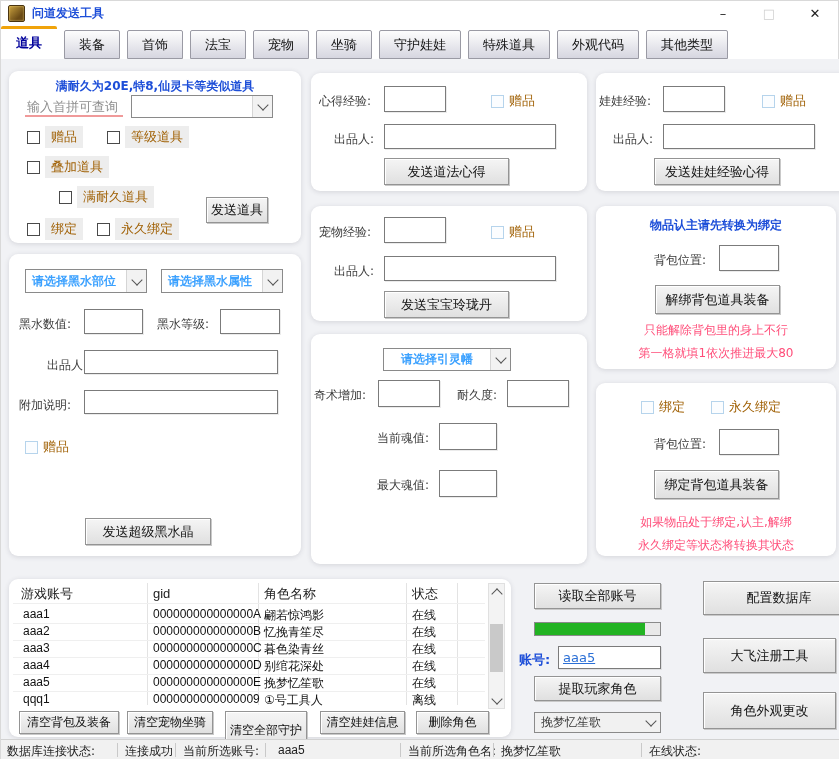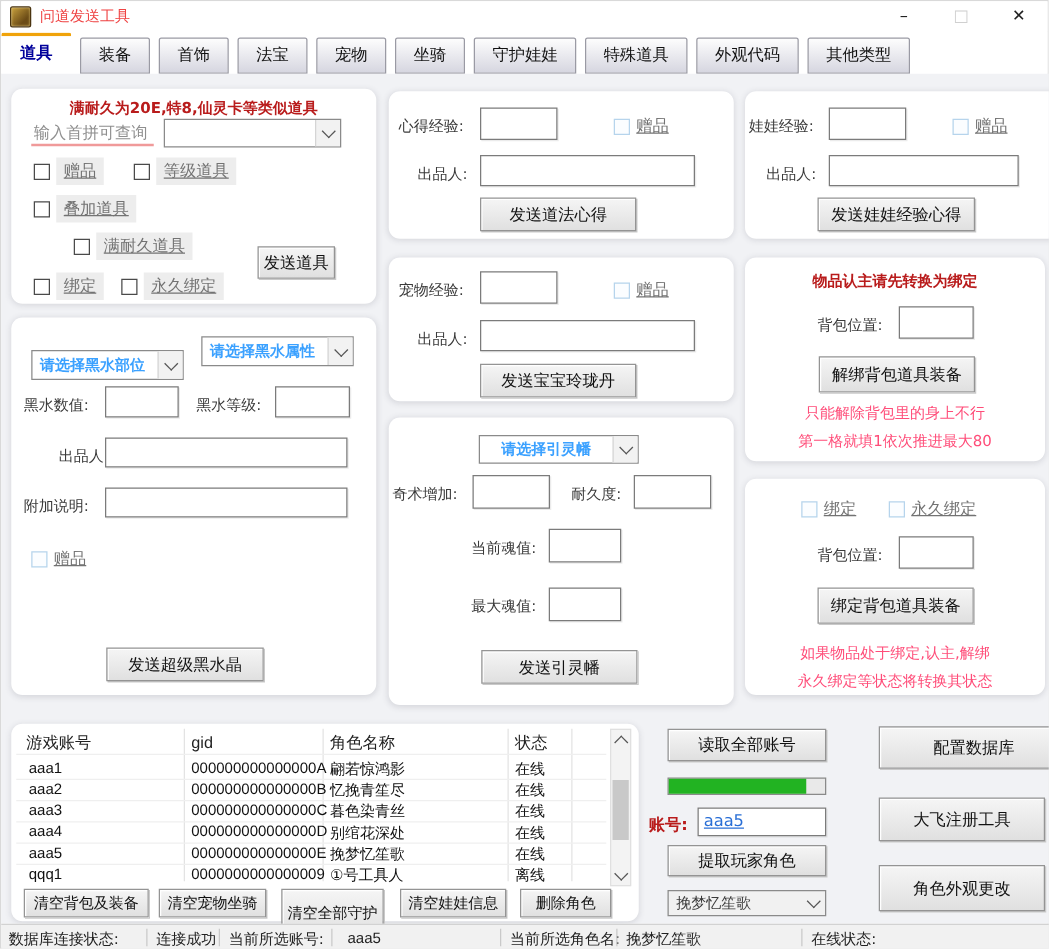--- a/index.html
+++ b/index.html
@@ -1,45 +1,45 @@
 <!DOCTYPE html>
 <html><head>
 <meta charset="utf-8">
 <style>
   html,body{margin:0;padding:0;}
   body{width:839px;height:759px;overflow:hidden;font-family:"DejaVu Sans","Liberation Sans",sans-serif;font-size:12px;color:#3a3a3a;background:#fff;}
   #win{position:relative;width:839px;height:759px;background:#fff;border:1px solid #d9d9d9;box-sizing:border-box;}
   
   .titlebar{position:absolute;left:0;top:0;width:100%;height:24px;background:#fff;display:flex;align-items:center;}
   .appicon{width:15px;height:15px;margin-left:7px;border-radius:2px;background:linear-gradient(135deg,#c9a13f,#6b4b16 70%);border:1px solid #4a3410;box-shadow:inset 0 0 2px #f4d77c;}
-  .wtitle{margin-left:7px;font-weight:normal;color:#ef4444;font-size:12px;}
+  .wtitle{margin-left:7px;font-weight:bold;color:#1d4ed8;font-size:12px;}
   .winbtns{position:absolute;right:0;top:0;height:24px;display:flex;}
   .wbtn{width:46px;height:24px;display:flex;align-items:center;justify-content:center;color:#222;font-size:13px;}
   .wbtn.max{color:#d0d0d0;}
   
   .tabbar{position:absolute;left:0;top:24px;width:100%;height:34px;background:#fff;display:flex;align-items:flex-end;}
   .tab{height:27px;line-height:27px;padding:0 14px;margin-right:7px;background:linear-gradient(#fdfdfd,#d6d6e0);border:1px solid #9a9aa4;border-radius:2px 2px 0 0;color:#111;font-size:13px;}
   .tab.active{background:#fff;border:none;border-top:3px solid #f0a30a;height:30px;line-height:28px;color:#00009b;font-weight:bold;margin-left:0;padding:0 15px;}
   
   .content{position:absolute;left:0;top:58px;width:839px;height:680px;background:#f1f2f5;}
   .panel{position:absolute;background:#fff;border-radius:9px;box-shadow:0 1px 5px rgba(60,64,80,.16);}
   .flabel{position:absolute;white-space:nowrap;color:#3a3a3a;}
-  .red{color:#b91c1c;font-weight:bold;}
+  .red{color:#1d4ed8;font-weight:bold;}
   .pink{color:#ff4d79;}
   .center{width:100%;text-align:center;left:0;}
   .inp{position:absolute;box-sizing:border-box;border:1px solid #7b7b7b;background:#fff;box-shadow:1px 1px 0 rgba(0,0,0,.08);font-family:inherit;font-size:12px;padding:0 4px;}
   .inp::placeholder{color:#9a9a9a;}
   .uinp{position:absolute;box-sizing:border-box;border:none;border-bottom:2px solid #f09a9a;background:transparent;font-family:inherit;font-size:13px;color:#555;padding:0 2px;}
   .uinp::placeholder{color:#8f8f8f;}
   .btn{position:absolute;box-sizing:border-box;display:flex;align-items:center;justify-content:center;background:linear-gradient(#f5f5f5,#e0e0e0);border:1px solid #949494;box-shadow:inset 1px 1px 0 #fff,1px 1px 0 #c9c9c9;font-size:13px;color:#111;white-space:nowrap;}
   .cb{position:absolute;display:flex;align-items:center;gap:5px;white-space:nowrap;}
   .cb .box{width:13px;height:13px;background:#fff;border:1px solid #4a4a4a;box-sizing:border-box;}
   .cb.lite .box{border:1px solid #b6d4ec;background:#fbfdff;}
   .cb.shade .lbl{background:#ededed;padding:2px 6px;}
-  .cb .lbl{color:#737373;font-size:13px;text-decoration:underline;}
+  .cb .lbl{color:#a16207;font-size:13px;}
   .combo{position:absolute;box-sizing:border-box;background:#fff;border:1px solid #8a8a8a;display:flex;align-items:center;}
   .combo .ctext{flex:1;padding:0 6px;white-space:nowrap;overflow:hidden;}
   .combo .cbtn{width:19px;align-self:stretch;display:flex;align-items:center;justify-content:center;background:#f2f2f2;border-left:1px solid #d5d5d5;}
   .combo.blue .ctext{color:#3ba1ff;font-weight:bold;}
   .combo.gray{background:#f1f1f1;}
   .chev{width:7px;height:7px;border-right:1.6px solid #555;border-bottom:1.6px solid #555;transform:rotate(45deg);margin-top:-3px;}
   .chev.up{transform:rotate(-135deg);margin-top:3px;}
   
   .tbl-head{position:absolute;font-size:13px;color:#222;}
   .tbl-cell{position:absolute;font-size:12px;color:#111;white-space:nowrap;}
@@ -118,21 +118,21 @@
           <span class="lbl">绑定</span>
       </div>
       <div class="cb shade" style="left:88px;top:147px;">
         <span class="box"></span>
           <span class="lbl">永久绑定</span>
       </div>
       <div class="btn" style="left:197px;top:126px;width:62px;height:26px;">发送道具</div>
     </div>
 
     <div class="panel" style="left:8px;top:195px;width:292px;height:302px;">
-      <div class="combo blue" style="left:16px;top:26px;width:122px;height:24px;">
+      <div class="combo blue" style="left:16px;top:15px;width:122px;height:24px;">
         <span class="ctext">请选择黑水部位</span>
         <span class="cbtn">
             <span class="chev"></span>
           </span>
       </div>
       <div class="combo blue" style="left:152px;top:15px;width:122px;height:24px;">
         <span class="ctext">请选择黑水属性</span>
         <span class="cbtn">
             <span class="chev"></span>
           </span>
@@ -184,21 +184,20 @@
           </span>
       </div>
       <div class="flabel" style="left:3px;top:53px;">奇术增加:</div>
       <input class="inp" style="left: 67px; top: 46px; width: 62px; height: 27px;">
       <div class="flabel" style="left:146px;top:53px;">耐久度:</div>
       <input class="inp" style="left: 196px; top: 46px; width: 62px; height: 27px;">
       <div class="flabel" style="left:66px;top:96px;">当前魂值:</div>
       <input class="inp" style="left: 128px; top: 89px; width: 58px; height: 27px;">
       <div class="flabel" style="left:66px;top:143px;">最大魂值:</div>
       <input class="inp" style="left: 128px; top: 136px; width: 58px; height: 27px;">
-      <div class="btn" style="left:74px;top:186px;width:125px;height:27px;">发送引灵幡</div>
     </div>
 
     <div class="panel" style="left:595px;top:14px;width:271px;height:118px;">
       <div class="flabel" style="left:3px;top:20px;">娃娃经验:</div>
       <input class="inp" style="left: 67px; top: 13px; width: 62px; height: 26px;">
       <div class="cb lite" style="left:166px;top:19px;">
         <span class="box"></span>
           <span class="lbl">赠品</span>
       </div>
       <div class="flabel" style="left:17px;top:58px;">出品人:</div>

